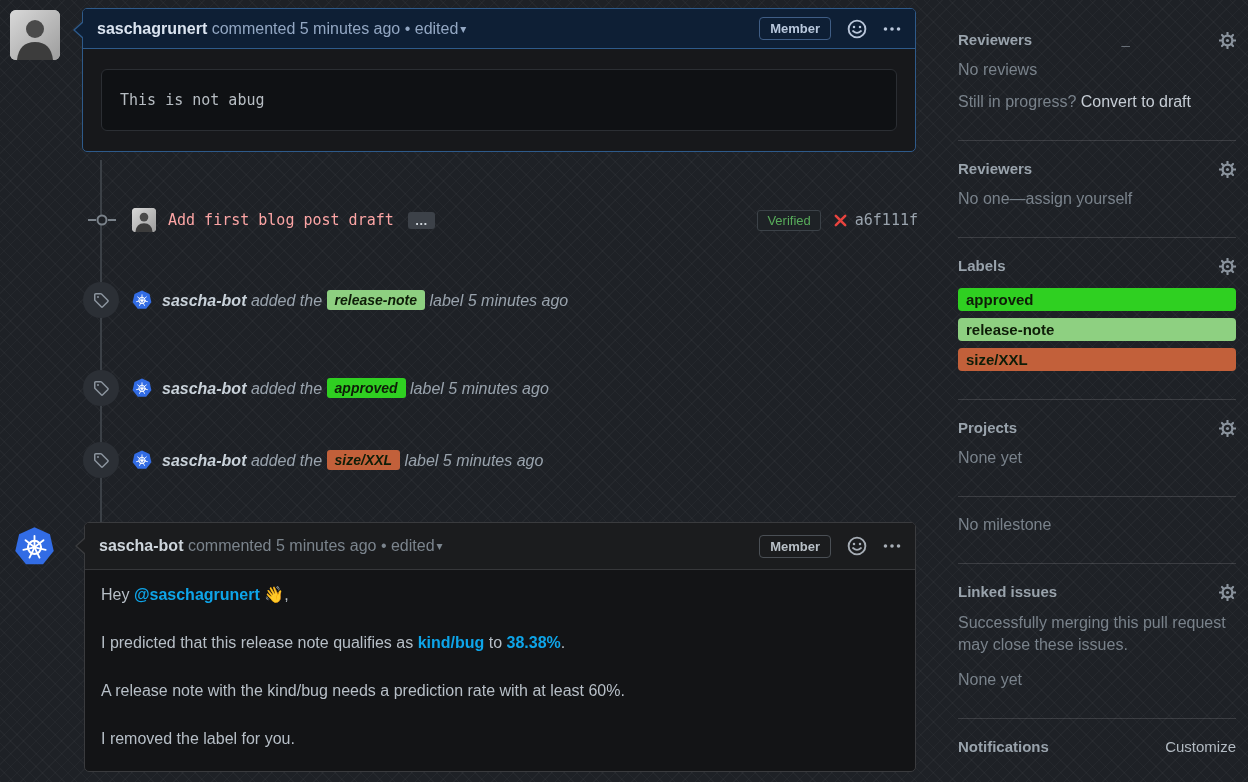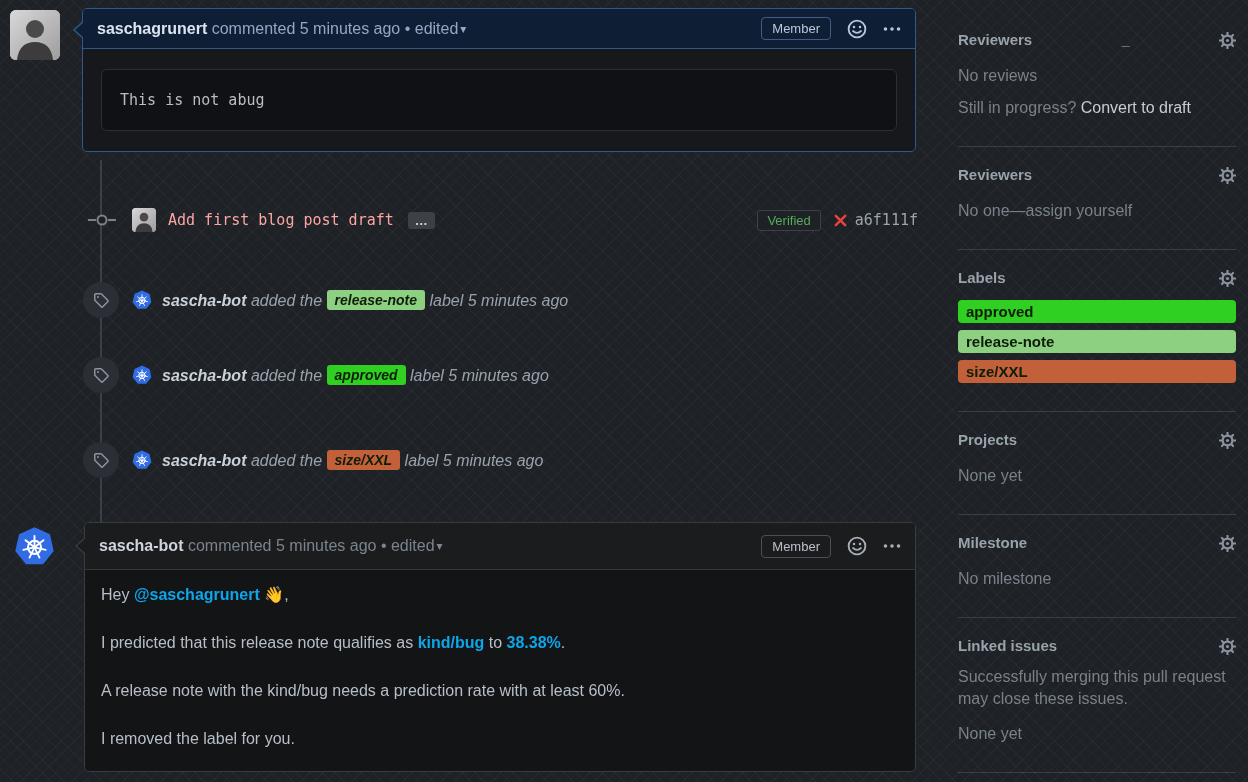--- a/index.html
+++ b/index.html
@@ -28,21 +28,21 @@
   .card1 { left:82px; top:8px; width:834px; border:1px solid #2e5a8a; background:#17181b; }
   .card2 { left:84px; top:522px; width:832px; border:1px solid #3a3b3e; background:#131416; }
   .card-header { height:40px; display:flex; align-items:center; padding:0 14px; font-size:16px; border-radius:4px 4px 0 0; }
   .card1 .card-header { background:#0e1f35; border-bottom:1px solid #2e5a8a; color:#93a7c3; }
   .card2 .card-header { background:#1b1c1e; border-bottom:1px solid #36373a; color:#7b848d; height:47px; }
   .card-header b { font-weight:700; }
   .card1 .card-header b { color:#dbe4f0; }
   .card2 .card-header b { color:#ced5dc; }
   .caret { font-size:12px; margin-left:2px; }
   .header-right { margin-left:auto; display:flex; align-items:center; gap:16px; }
-  .member-badge { font-size:13px; font-weight:400; padding:3px 10px; border-radius:4px; border:1px solid; }
+  .member-badge { font-size:13px; font-weight:700; padding:3px 10px; border-radius:4px; border:1px solid; }
   .member-badge.blue { border-color:#3f5d85; color:#b9c8dd; }
   .member-badge.grey { border-color:#4a4f55; color:#b9c0c7; }
   .hicon { color:#b9c6da; }
   .card2 .hicon { color:#a7aeb6; }
 
   .tail-out, .tail-in { position:absolute; width:0; height:0; border-style:solid; }
   .card1 .tail-out { left:-10px; top:12px; border-width:9px 10px 9px 0; border-color:transparent #2e5a8a transparent transparent; }
   .card1 .tail-in  { left:-8px;  top:13px; border-width:8px 9px 8px 0; border-color:transparent #0e1f35 transparent transparent; }
   .card2 .tail-out { left:-10px; top:14px; border-width:9px 10px 9px 0; border-color:transparent #3a3b3e transparent transparent; }
   .card2 .tail-in  { left:-8px;  top:15px; border-width:8px 9px 8px 0; border-color:transparent #1b1c1e transparent transparent; }
@@ -77,21 +77,21 @@
   .k8s-sm { width:20px; height:20px; margin-left:13px; flex:none; }
   .etext { margin-left:10px; }
   .etext b { color:#c9d2da; }
   .label-chip { display:inline-block; padding:2px 8px; border-radius:3px; font-weight:700; font-size:14px;
                 color:#0e1d08; vertical-align:1px; }
 
   
   .sidebar { position:absolute; left:958px; top:0; width:278px; padding-top:30px; font-size:16px; }
   .sidebar h3 { font-size:15px; font-weight:700; color:#99a3ac; display:flex; justify-content:space-between;
                 align-items:center; line-height:20px; }
-  .sb-muted { color:#79828b; margin-top:16px; line-height:20px; }
+  .sb-muted { color:#79828b; margin-top:10px; line-height:20px; }
   .sb-hint { margin-top:12px; color:#79828b; line-height:20px; }
   .sb-link { color:#c6cdd5; cursor:pointer; }
   .sidebar hr { border:none; border-top:1px solid rgba(255,255,255,0.13); margin:28px 0 18px; }
   .sb-chips { margin-top:12px; }
   .sb-chip { display:block; padding:2px 8px; margin-bottom:7px; border-radius:4px; font-weight:700; font-size:15px;
              line-height:19px; color:#0e1d08; }
   .sb-desc { color:#79828b; margin-top:10px; line-height:22px; }
   .sb-noneyet { color:#79828b; margin-top:14px; line-height:20px; }
   .customize { font-weight:400; font-size:15px; color:#b3bbc3; cursor:pointer; }
   .gear { color:#8b949e; }
@@ -218,21 +218,21 @@
       <use href="#sym-k8s"></use>
     </svg>
   <span class="etext">
     <b>sascha-bot</b>
     <span>added the</span>
     <span class="label-chip" style="background-color: rgb(142, 208, 129);">release-note</span>
     <span>label 5 minutes ago</span>
   </span>
 </div>
 
-<div class="event-row" style="top:357px">
+<div class="event-row" style="top:370px">
   <span class="tag-circle">
       <svg width="16" height="16" style="color:#8b949e">
         <use href="#sym-tag"></use>
       </svg>
     </span>
   <svg class="k8s-sm" viewBox="0 0 100 100" width="20" height="20">
       <use href="#sym-k8s"></use>
     </svg>
   <span class="etext">
     <b>sascha-bot</b>
@@ -331,26 +331,20 @@
         <span>Projects</span>
         <svg class="gear" width="17" height="17">
           <use href="#sym-gear"></use>
         </svg>
       </h3>
     <div class="sb-muted">None yet</div>
   </div>
   <hr>
 
   <div class="sb-section">
-    <h3>
-        <span>Milestone</span>
-        <svg class="gear" width="17" height="17">
-          <use href="#sym-gear"></use>
-        </svg>
-      </h3>
     <div class="sb-muted">No milestone</div>
   </div>
   <hr>
 
   <div class="sb-section">
     <h3>
         <span>Linked issues</span>
         <svg class="gear" width="17" height="17">
           <use href="#sym-gear"></use>
         </svg>

